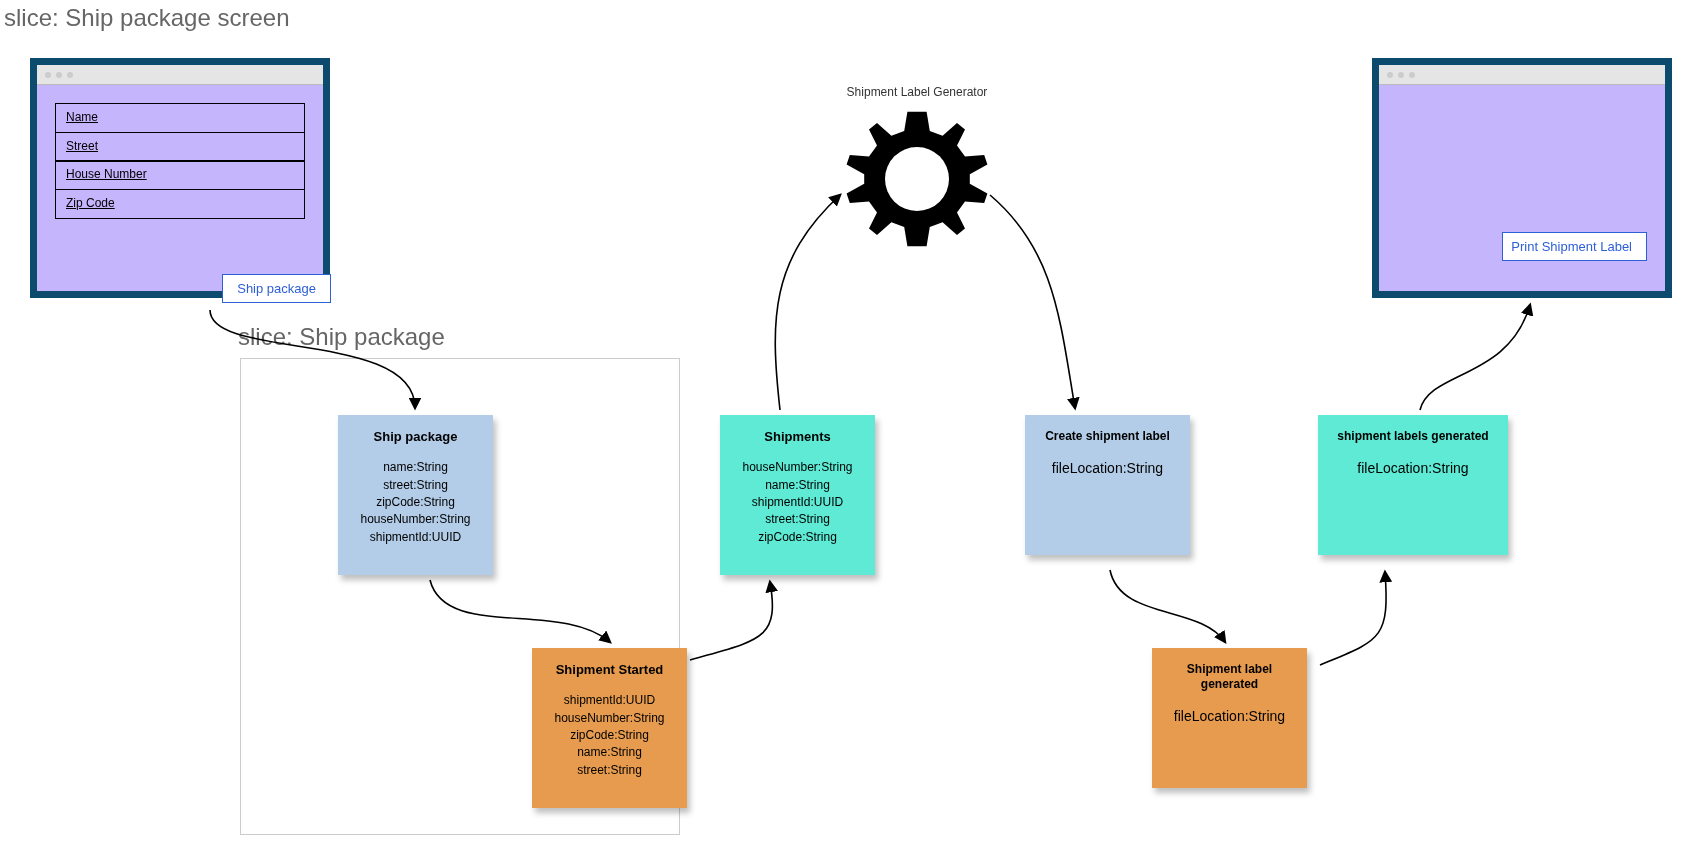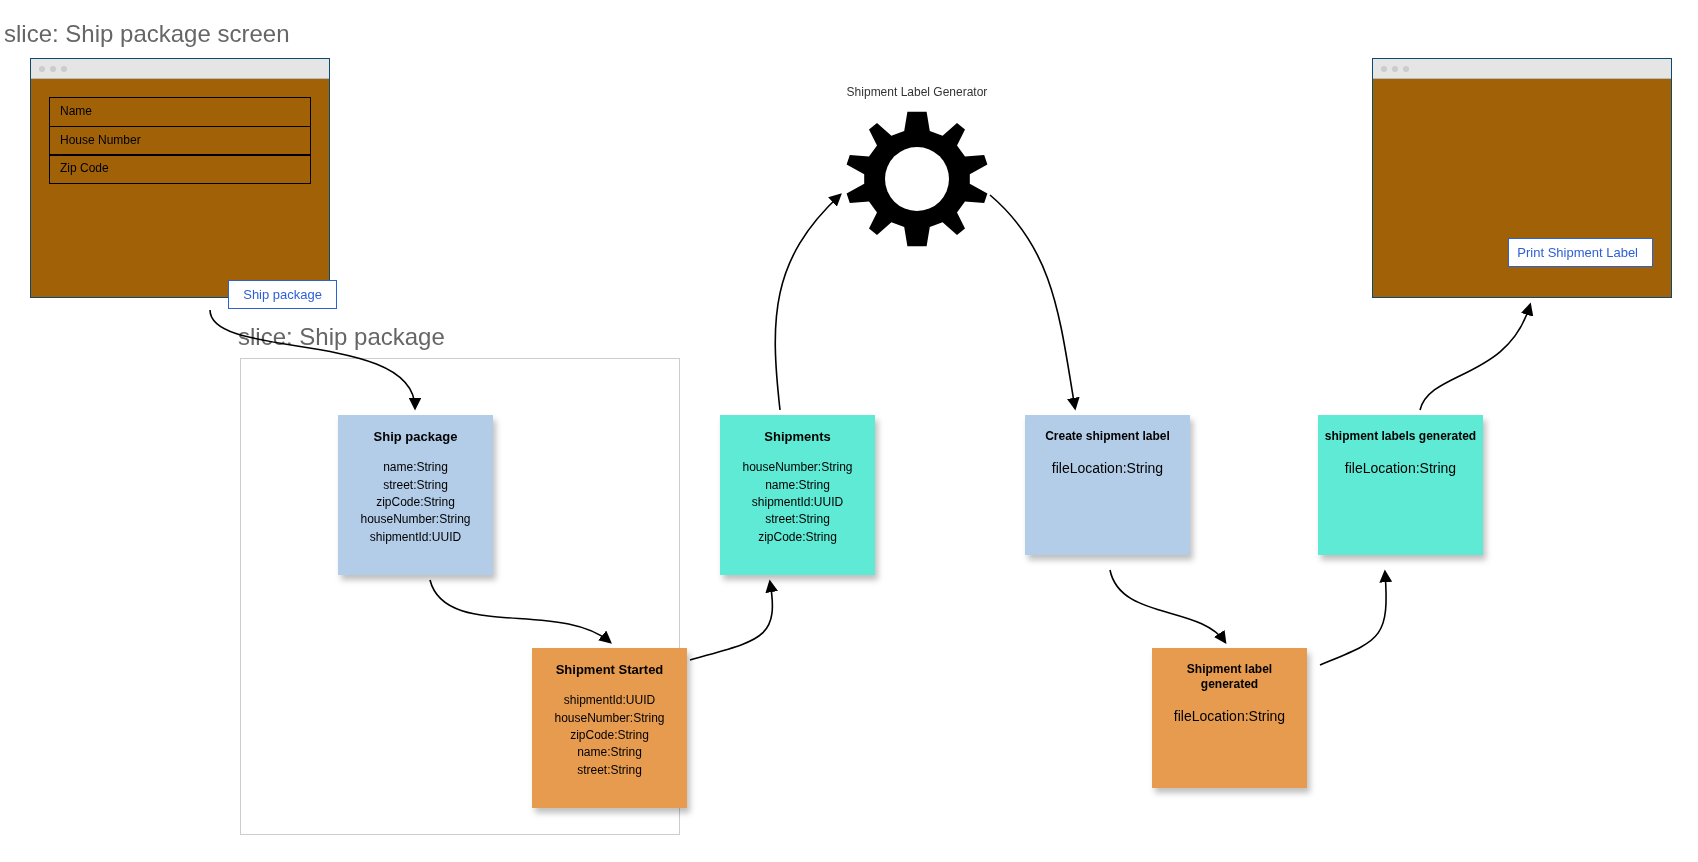--- a/index.html
+++ b/index.html
@@ -13,22 +13,23 @@
   }
   .slice-title {
     position: absolute;
     font-size: 24px;
     color: #666;
     font-weight: 400;
   }
   
   .browser {
     position: absolute;
-    border: 1px solid #0c4a6e;
-    background: #a16207;
+    border: 7px solid #0c4a6e;
+    background: #c4b5fd;
+    text-decoration: underline;
   }
   .browser-top {
     height: 20px;
     background: #e5e5e5;
     border-bottom: 1px solid #bbb;
     display: flex;
     align-items: center;
     padding-left: 8px;
     gap: 5px;
   }
@@ -77,30 +78,31 @@
   .note-line.big { font-size: 14px; line-height: 1.5; }
   
   .gear-wrap { position: absolute; text-align: center; }
   .gear-label { font-size: 12px; color: #333; margin-bottom: 0; }
   
   svg.arrows { position: absolute; top:0; left:0; width:1698px; height:862px; pointer-events:none; }
 </style>
 </head>
 <body>
 
-<div class="slice-title" style="left:4px; top:20px;">slice: Ship package screen</div>
+<div class="slice-title" style="left:4px; top:4px;">slice: Ship package screen</div>
 
 <div class="browser" style="left:30px; top:58px; width:300px; height:240px;">
   <div class="browser-top">
     <span class="dot"></span>
     <span class="dot"></span>
     <span class="dot"></span>
   </div>
   <div class="browser-body">
     <div class="field">Name</div>
+    <div class="field">Street</div>
     <div class="field">House Number</div>
     <div class="field">Zip Code</div>
     <div class="btn" style="right:-8px; bottom:-12px;">Ship package</div>
   </div>
 </div>
 
 <div class="slice-title" style="left:238px; top:323px;">slice: Ship package</div>
 
 <div class="slice-frame" style="left:240px; top:358px; width:440px; height:477px;"></div>
 
@@ -141,21 +143,21 @@
   <div class="note-line">shipmentId:UUID</div>
   <div class="note-line">street:String</div>
   <div class="note-line">zipCode:String</div>
 </div>
 
 <div class="note blue" style="left:1025px; top:415px; width:165px;">
   <div class="note-title big">Create shipment label</div>
   <div class="note-line big">fileLocation:String</div>
 </div>
 
-<div class="note green" style="left:1318px; top:415px; width:165px;">
+<div class="note green" style="left:1318px; top:415px; width:190px;">
   <div class="note-title big">shipment labels generated</div>
   <div class="note-line big">fileLocation:String</div>
 </div>
 
 <div class="note orange h170" style="left:532px; top:648px;">
   <div class="note-title">Shipment Started</div>
   <div class="note-line">shipmentId:UUID</div>
   <div class="note-line">houseNumber:String</div>
   <div class="note-line">zipCode:String</div>
   <div class="note-line">name:String</div>

